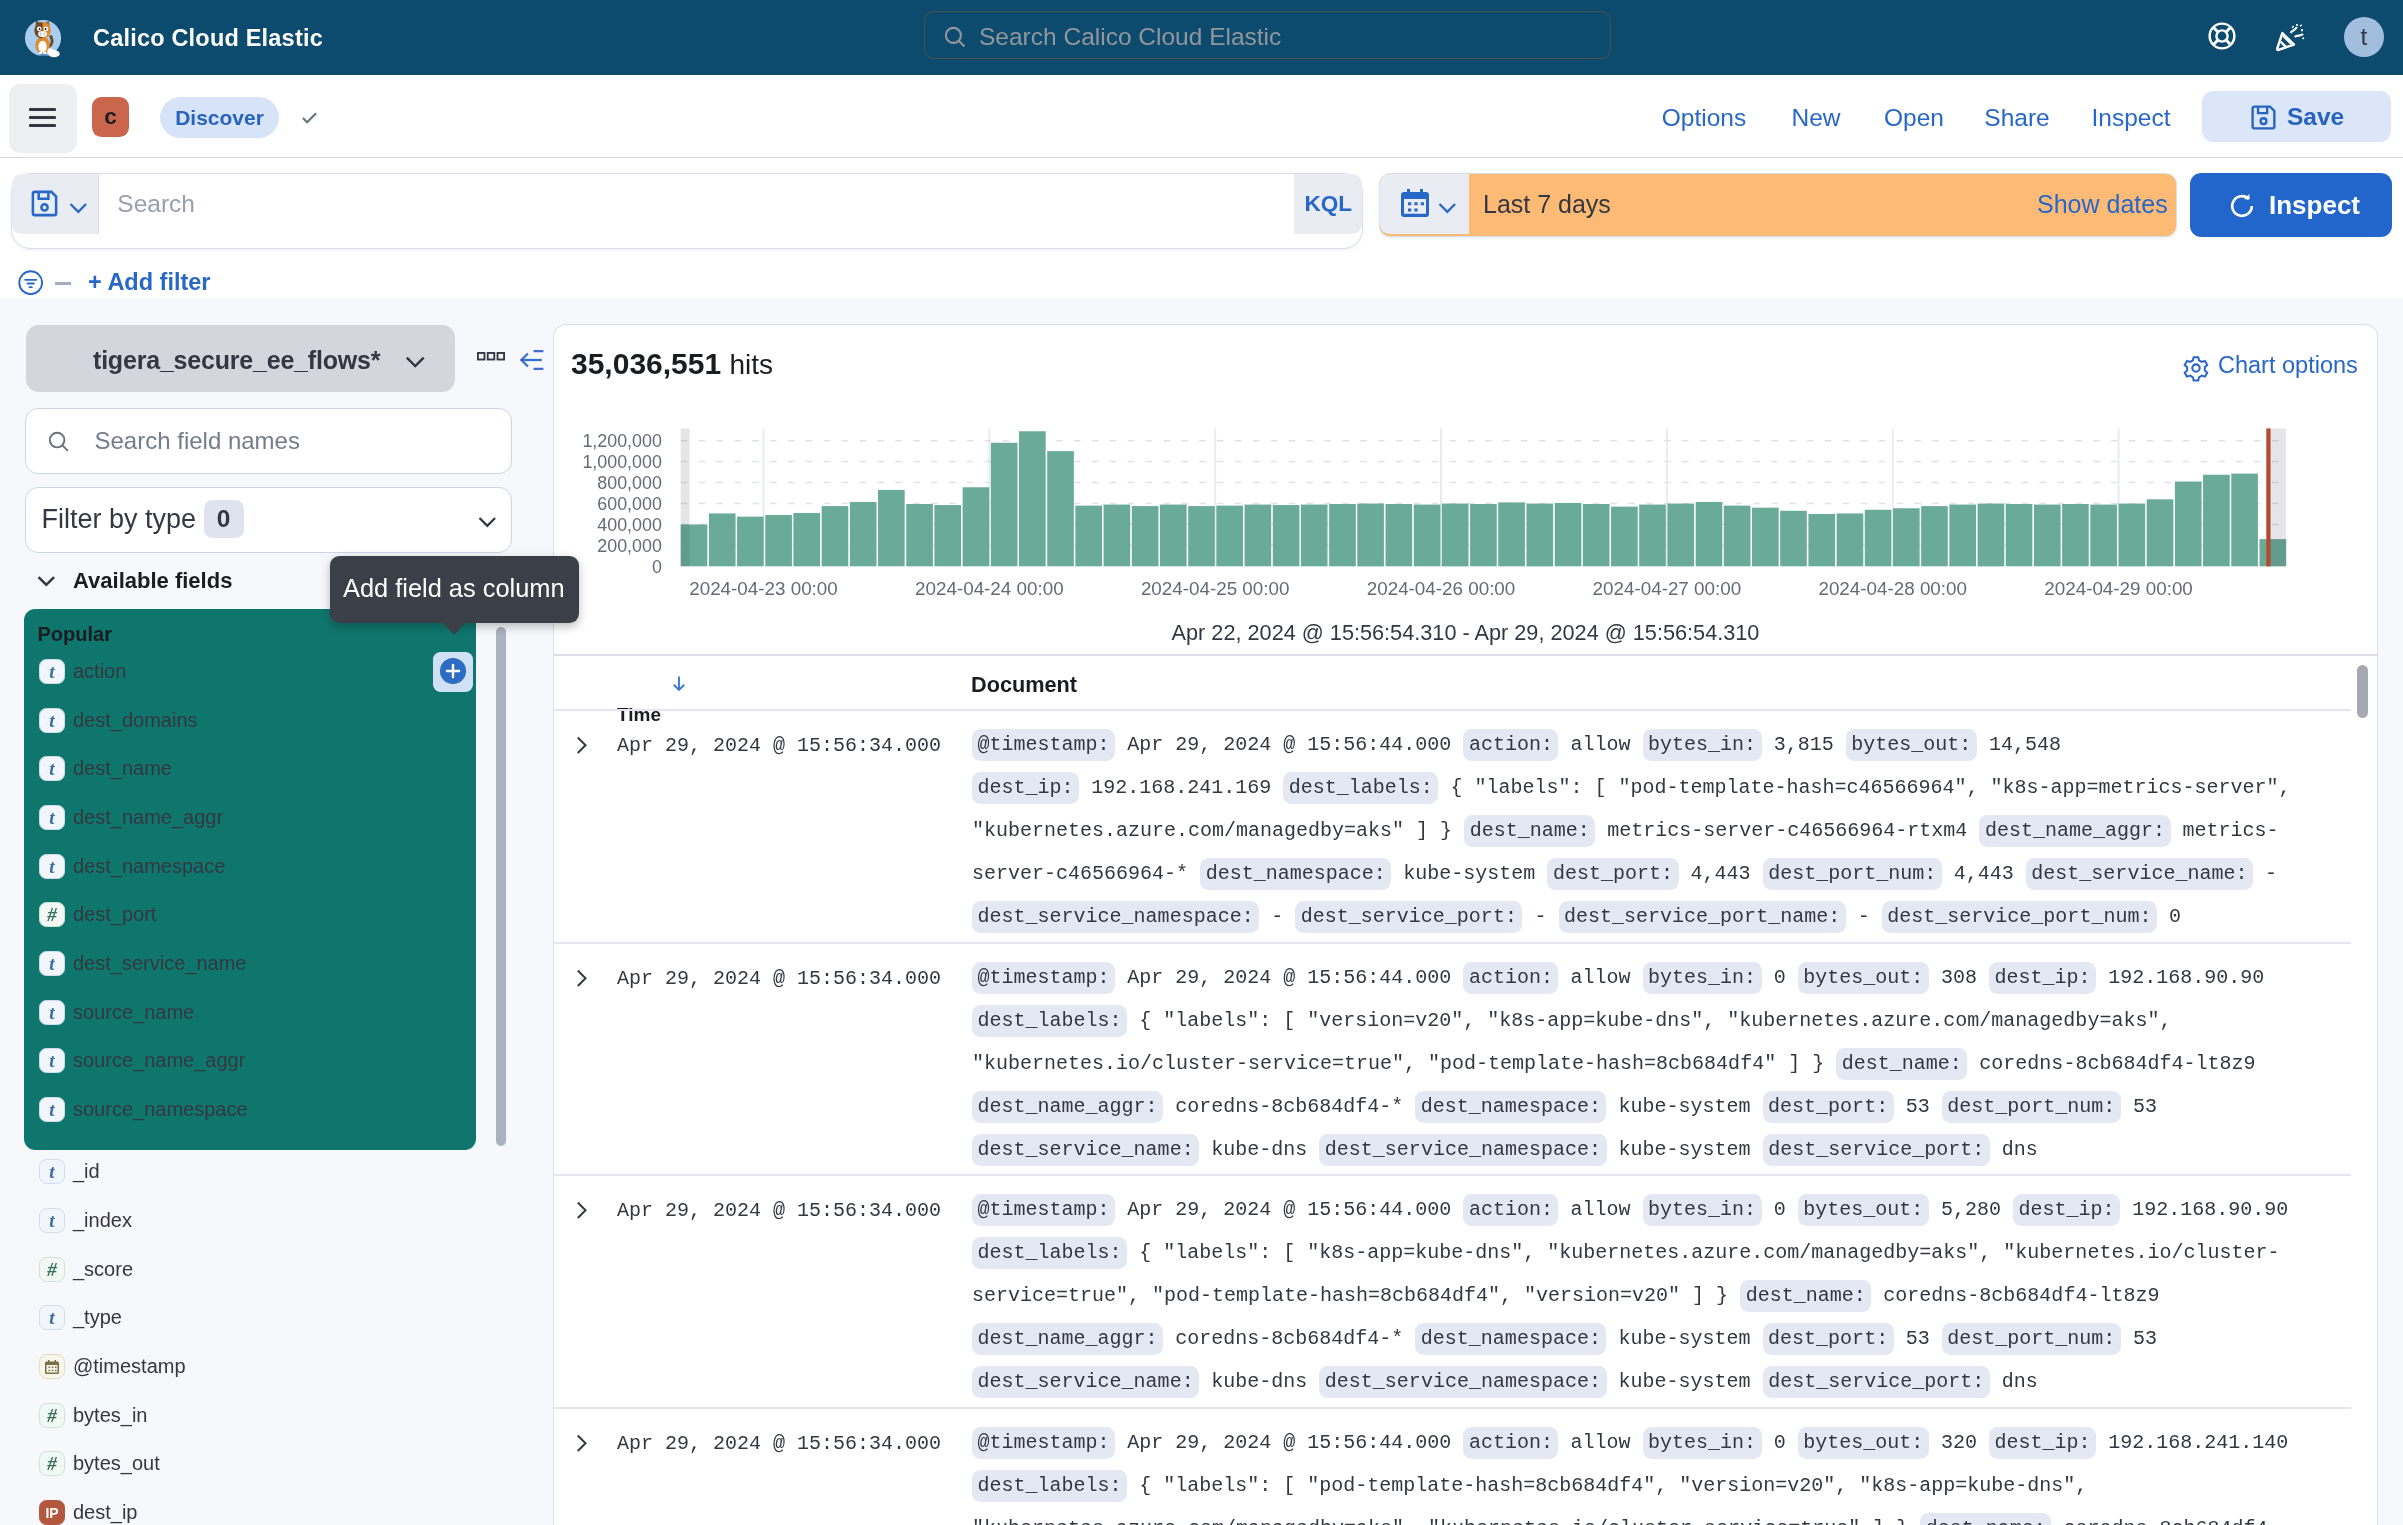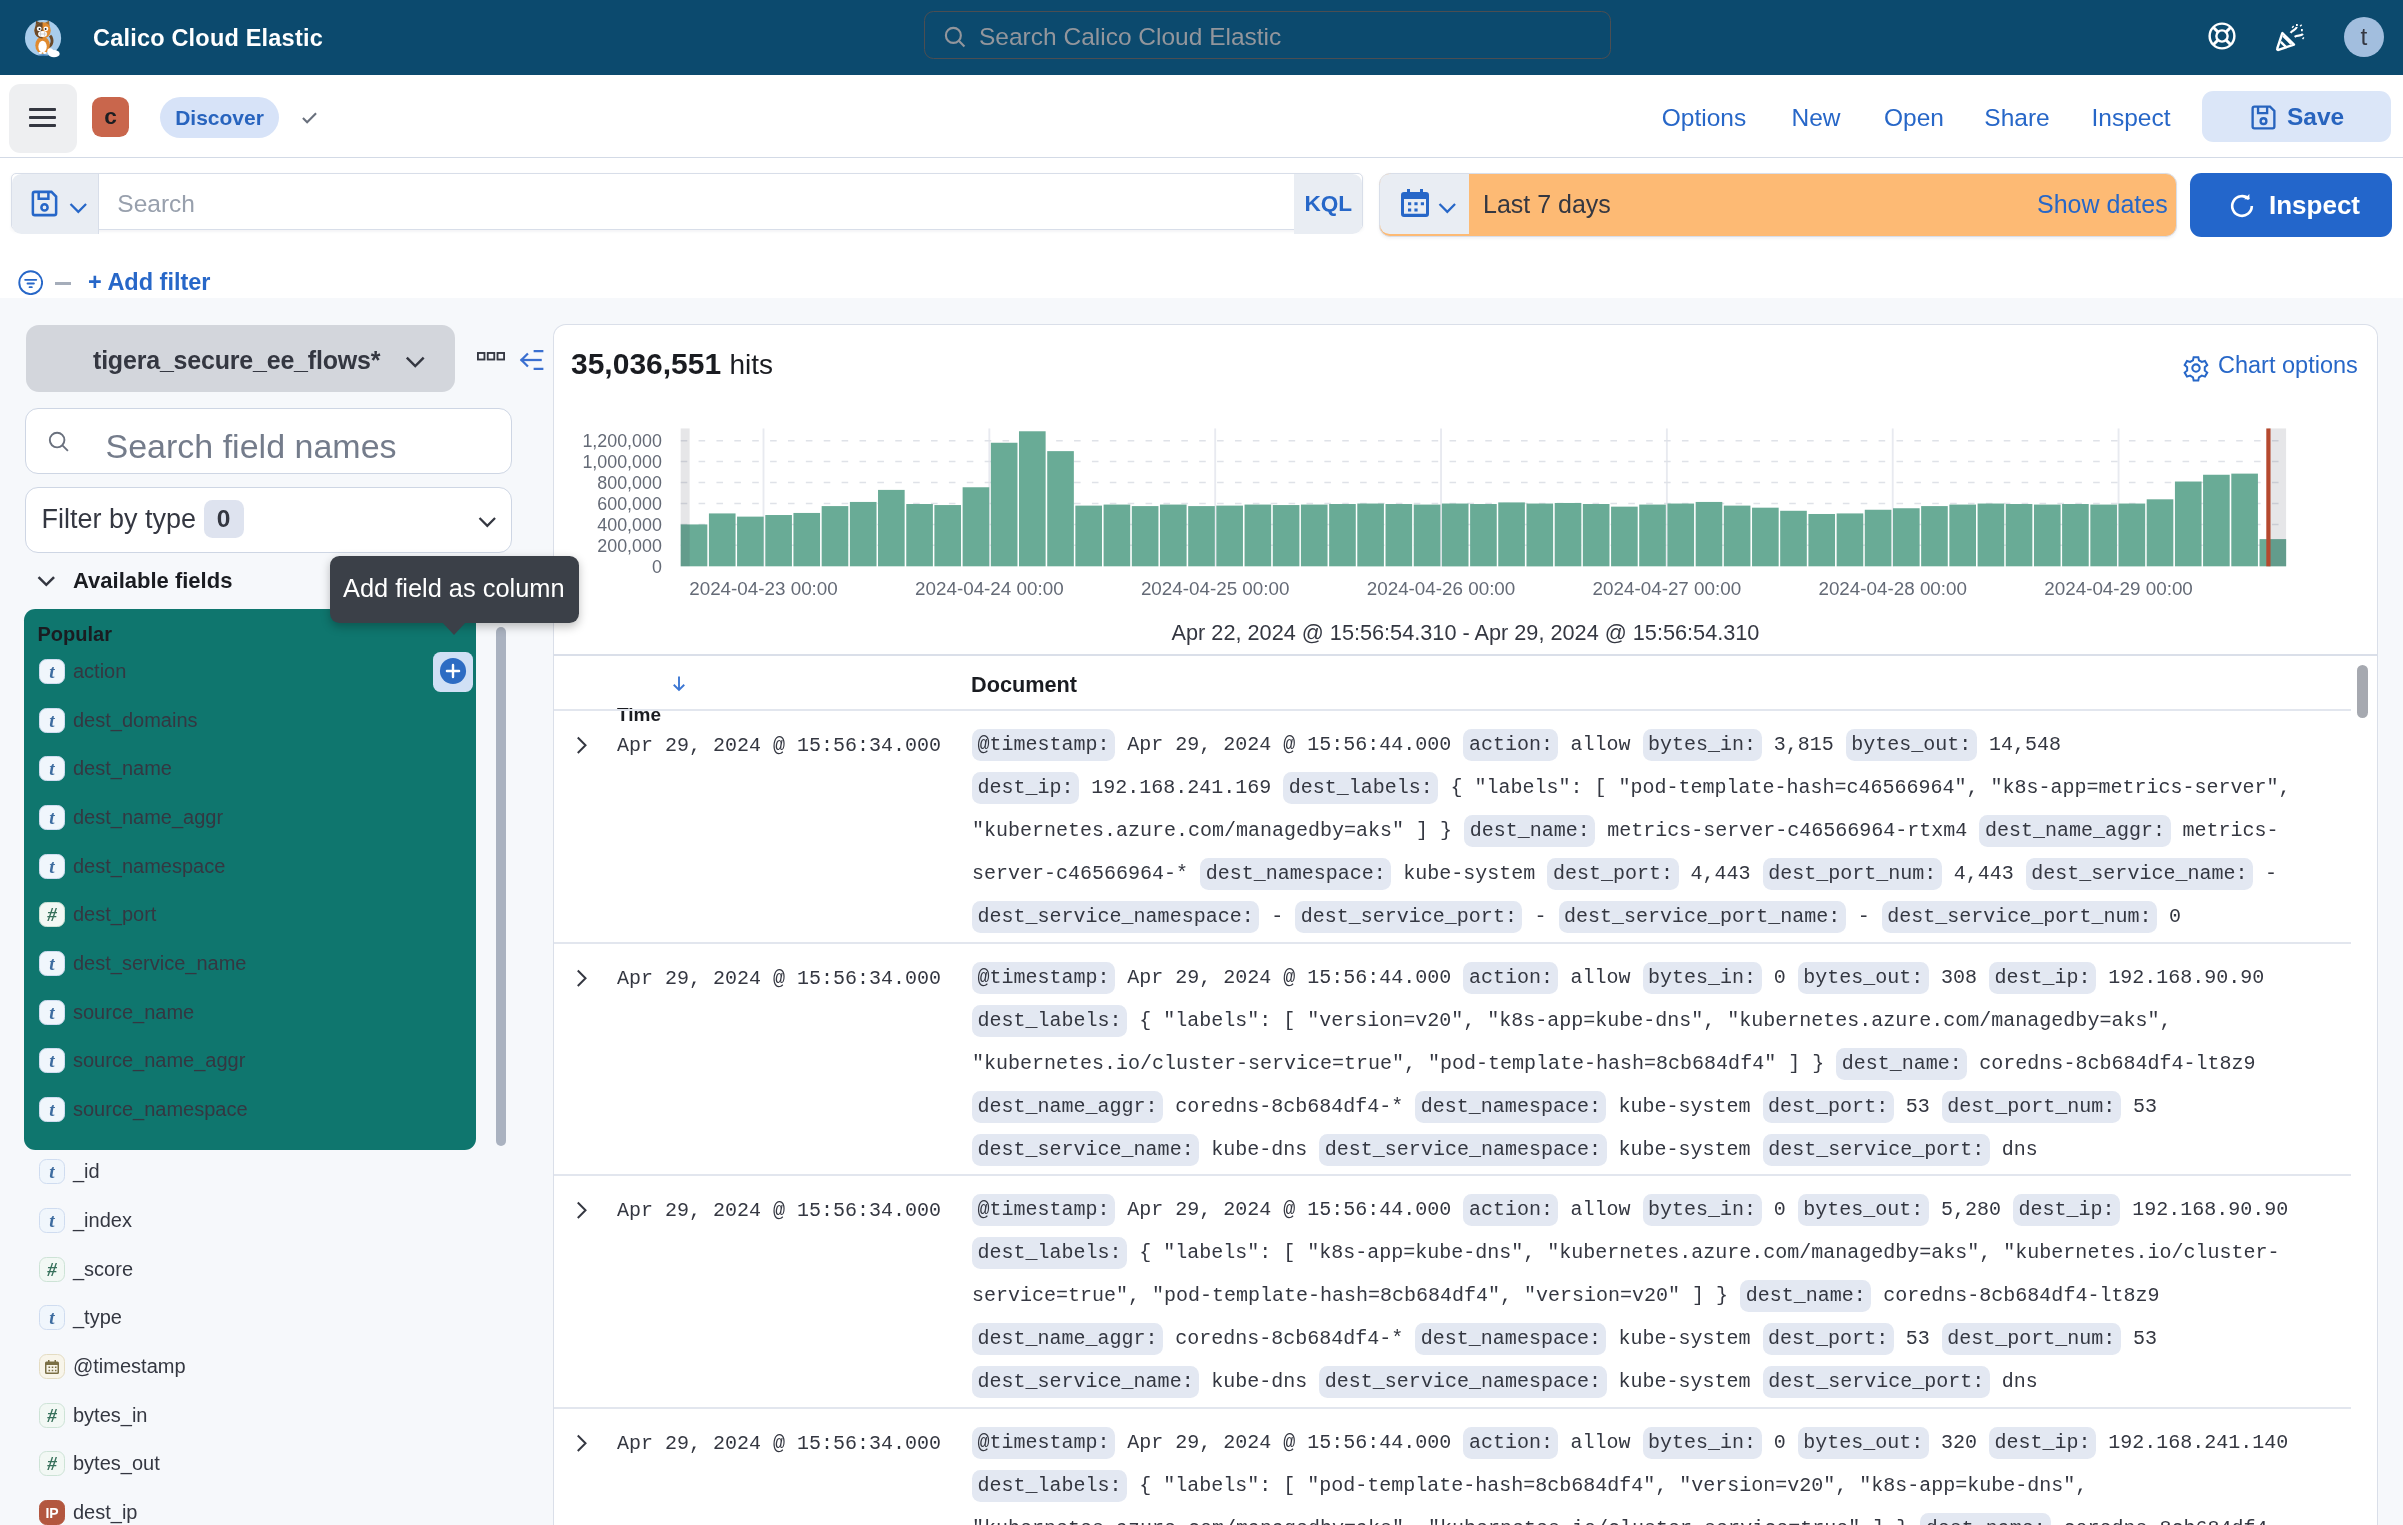--- a/index.html
+++ b/index.html
@@ -24,22 +24,22 @@
   .cbadge { position:absolute; left:92px; top:97px; width:37px; height:40px; background:#c9664c; border-radius:9.4px;
     color:#1c1e22; font-weight:700; font-size:22.6px; text-align:center; line-height:40px; }
   .discover { position:absolute; left:160px; top:97px; width:119px; height:41px; background:#d7e3f8; border-radius:21px;
     color:#2864be; font-weight:700; font-size:21px; text-align:center; line-height:41px; }
   .ncheck { position:absolute; left:299px; top:107px; }
   .hlink { position:absolute; top:104px; white-space:nowrap; font-size:24.5px; color:#2767c8; transform:translateX(-50%); }
   .savebtn { position:absolute; left:2202px; top:91px; width:189px; height:51px; background:#dbe6f8; border-radius:11.3px; }
   .savebtn span { position:absolute; left:85px; top:12.2px; font-size:24.5px; font-weight:700; color:#2864be; }
   .savebtn svg { position:absolute; left:47px; top:12.2px; }
   
-  .qwrap { position:absolute; left:11.3px; top:173px; width:1352px; height:57px; border:1.9px solid #d8dee9;
-    border-radius:5px; background:#fff; box-shadow:0 1.9px 2.8px rgba(100,110,140,.08); }
+  .qwrap { position:absolute; left:11.3px; top:173px; width:1352px; height:76px; border:1.9px solid #d8dee9;
+    border-radius:20px; background:#fff; box-shadow:0 1.9px 2.8px rgba(100,110,140,.08); }
   .qsave { position:absolute; left:0; top:0; width:87px; height:60px; background:#e9edf3;
     border-radius:9.4px 0 0 9.4px; border-right:1.9px solid #d8dee9; }
   .kql { position:absolute; right:0; top:0; width:68px; height:60px; background:#e9edf3;
     border-radius:0 9.4px 9.4px 0; color:#2767c8; font-weight:700; font-size:22.6px; text-align:center; line-height:60px; }
   .qph { position:absolute; left:105px; top:16px; font-size:24.5px; color:#98a0ad; }
   .dwrap { position:absolute; left:1379px; top:173px; width:798px; height:64px; border:1.9px solid #d8dee9;
     border-radius:11.3px; background:#fdba74; box-shadow:0 1.9px 2.8px rgba(100,110,140,.08); }
   .dcal { position:absolute; left:0; top:0; width:89px; height:60px; background:#e9edf3; border-radius:9.4px 0 0 9.4px; }
   .dtext { position:absolute; left:103px; top:16px; font-size:25px; color:#343741; }
   .dshow { position:absolute; left:657px; top:16px; font-size:25px; color:#2767c8; white-space:nowrap; }
@@ -53,21 +53,21 @@
   .panel { position:absolute; left:553px; top:324px; width:1825px; height:1205px; background:#fff;
     border:1.9px solid #dadfe9; border-radius:13px 13px 0 0; border-bottom:none; }
   
   .ixpill { position:absolute; left:26px; top:325px; width:429px; height:67px; background:#d3d6dc; border-radius:13px; }
   .ixpill b { position:absolute; left:67px; top:21px; font-size:25px; color:#343741; letter-spacing:-0.2px; }
   .ixpill svg { position:absolute; left:377px; top:24.5px; }
   .dots3 { position:absolute; left:477px; top:352px; }
   .collico { position:absolute; left:519px; top:347px; }
   .fsearch { position:absolute; left:24.5px; top:408px; width:487px; height:66px; background:#fff;
     border:1.9px solid #ced6e4; border-radius:13px; }
-  .fsearch .ph { position:absolute; left:80px; top:18px; font-size:34px; color:#747c8b; }
+  .fsearch .ph { position:absolute; left:69px; top:18px; font-size:24px; color:#747c8b; }
   .fsearch svg { position:absolute; left:20px; top:20px; }
   .ftype { position:absolute; left:24.5px; top:487px; width:487px; height:66px; background:#fff;
     border:1.9px solid #ced6e4; border-radius:13px; }
   .ftype .lab { position:absolute; left:16px; top:16px; font-size:27px; color:#343741; }
   .ftype .zero { position:absolute; left:178px; top:12.2px; width:40px; height:38px; background:#dee3ef; border-radius:8.5px;
     font-size:24.5px; color:#343741; text-align:center; line-height:38px; font-weight:600;}
   .ftype svg { position:absolute; left:450px; top:22.6px; }
   .avail { position:absolute; left:73px; top:568px; font-size:22px; font-weight:700; color:#1a1c21; }
   .availchev { position:absolute; left:35px; top:570px; }
   .popular { position:absolute; left:23.5px; top:609px; width:452px; height:541px; background:#0f766e; border-radius:11.3px; }

